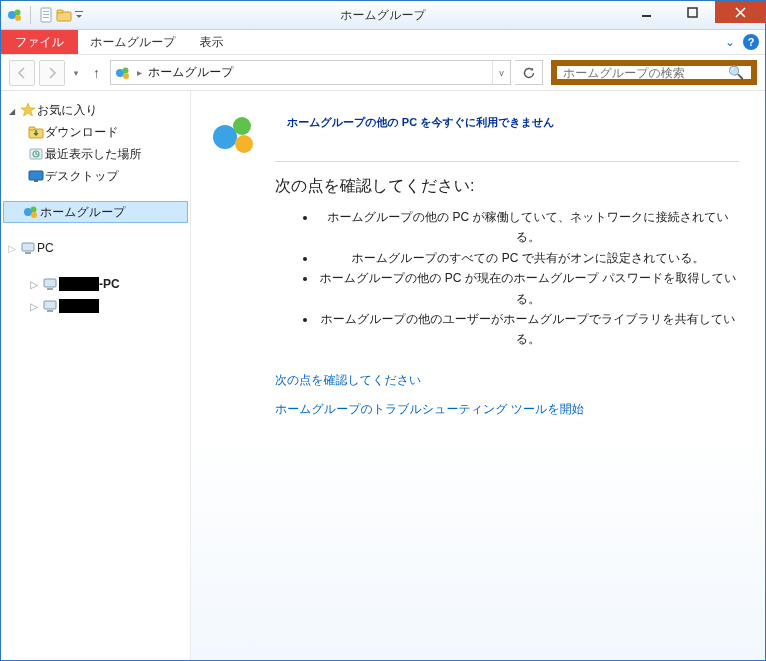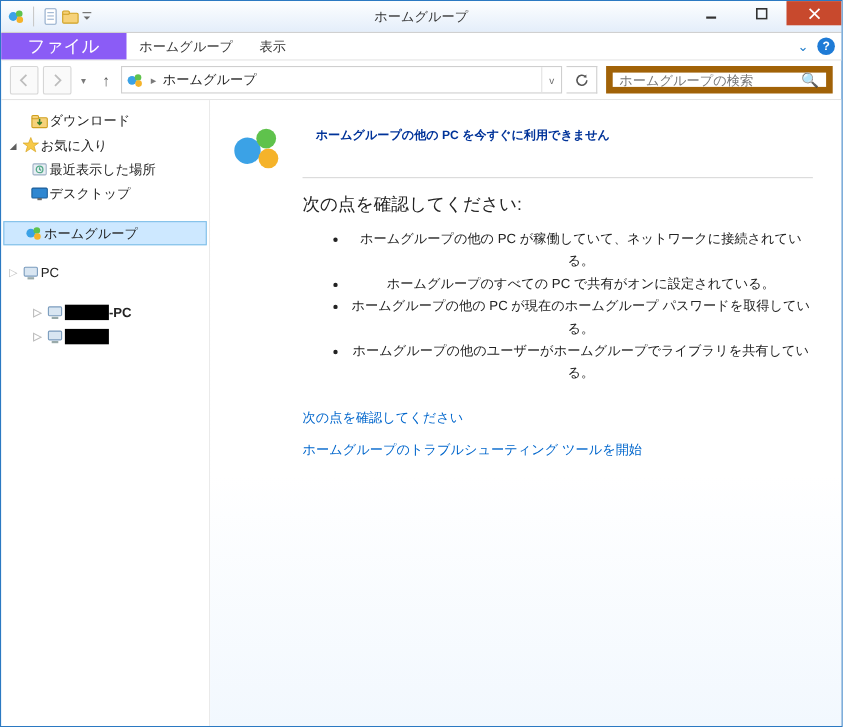--- a/index.html
+++ b/index.html
@@ -11,21 +11,21 @@
 .qat-divider { width:1px; height:18px; background:#c9c9c9; margin:0 5px; }
 .doc-icon { width:16px; height:16px; display:inline-block; position:relative; }
 .doc-icon svg { width:16px; height:16px; display:block; }
 .qat-caret { width:10px; height:16px; display:flex; align-items:center; justify-content:center; }
 .title-text { position:absolute; left:0; right:0; text-align:center; color:#333; font-size:12px; pointer-events:none; }
 .winbtns { position:absolute; right:0; top:0; display:flex; height:22px; }
 .winbtn { width:46px; display:flex; align-items:center; justify-content:center; color:#444; }
 .winbtn.close { background:#c8492d; color:#fff; width:50px; }
 
 .menubar { height:25px; background:#fff; display:flex; align-items:stretch; border-bottom:1px solid #e4e4e4; position:relative; }
-.file-tab { background:#8b5cf6; color:#fff; padding:0 24px; display:flex; align-items:center; font-size:16px; }
+.file-tab { background:#ef4444; color:#fff; padding:0 14px; display:flex; align-items:center; font-size:12px; }
 .menu-item { padding:0 12px; display:flex; align-items:center; color:#333; font-size:12px; }
 .menubar-right { position:absolute; right:6px; top:0; height:100%; display:flex; align-items:center; gap:8px; }
 .chev { color:#1979ca; font-size:12px; }
 .help-icon { width:16px; height:16px; border-radius:50%; background:#1e7bd6; color:#fff; display:flex; align-items:center; justify-content:center; font-size:11px; font-weight:bold; }
 
 .navbar { height:36px; display:flex; align-items:center; padding:0 8px; gap:4px; border-bottom:1px solid #e4e4e4; }
 .navbtn { width:26px; height:26px; border:1px solid #d6d6d6; border-radius:2px; display:flex; align-items:center; justify-content:center; background:#fafafa; color:#8a8a8a; }
 .navbtn.disabled { color:#bdbdbd; }
 .navdrop { width:14px; display:flex; align-items:center; justify-content:center; color:#7a7a7a; font-size:9px; }
 .uparrow { font-size:14px; color:#5a5a5a; padding:0 6px; }
@@ -164,38 +164,38 @@
     </div>
   <div class="searchbox">
     <input placeholder="ホームグループの検索" style="">
     <span class="search-glass">🔍</span>
   </div>
 </div>
 
 <div class="body-area">
 
   <div class="sidebar">
+    <div class="tree-item">
+      <span class="expander expanded"></span>
+      <span class="tree-icon">
+          <svg viewBox="0 0 16 16">
+            <path d="M8 1 L10 6 L15 6 L11 9 L12.5 14 L8 11 L3.5 14 L5 9 L1 6 L6 6 Z" fill="#f7c948" stroke="#d6a21a" stroke-width="0.6"></path>
+          </svg>
+        </span>
+      <span class="tree-label">お気に入り</span>
+    </div>
     <div class="tree-item child">
       <span class="tree-icon">
           <svg viewBox="0 0 16 16">
             <rect x="1" y="5" width="14" height="9" rx="1" fill="#f6d27a" stroke="#cfa020"></rect>
             <rect x="1" y="3" width="6" height="3" rx="1" fill="#f6d27a" stroke="#cfa020"></rect>
             <path d="M8 6 L8 11 M6 9 L8 11 L10 9" stroke="#3a7f2a" stroke-width="1.4" fill="none"></path>
           </svg>
         </span>
       <span class="tree-label">ダウンロード</span>
-    </div>
-    <div class="tree-item">
-      <span class="expander expanded"></span>
-      <span class="tree-icon">
-          <svg viewBox="0 0 16 16">
-            <path d="M8 1 L10 6 L15 6 L11 9 L12.5 14 L8 11 L3.5 14 L5 9 L1 6 L6 6 Z" fill="#f7c948" stroke="#d6a21a" stroke-width="0.6"></path>
-          </svg>
-        </span>
-      <span class="tree-label">お気に入り</span>
     </div>
     <div class="tree-item child">
       <span class="tree-icon">
           <svg viewBox="0 0 16 16">
             <rect x="2" y="3" width="12" height="10" rx="1" fill="#e8eef4" stroke="#9cb0c4"></rect>
             <circle cx="8" cy="8" r="3" fill="none" stroke="#5a8" stroke-width="1.2"></circle>
             <path d="M8 6 L8 8 L9.5 9" stroke="#5a8" stroke-width="1.2" fill="none"></path>
           </svg>
         </span>
       <span class="tree-label">最近表示した場所</span>

